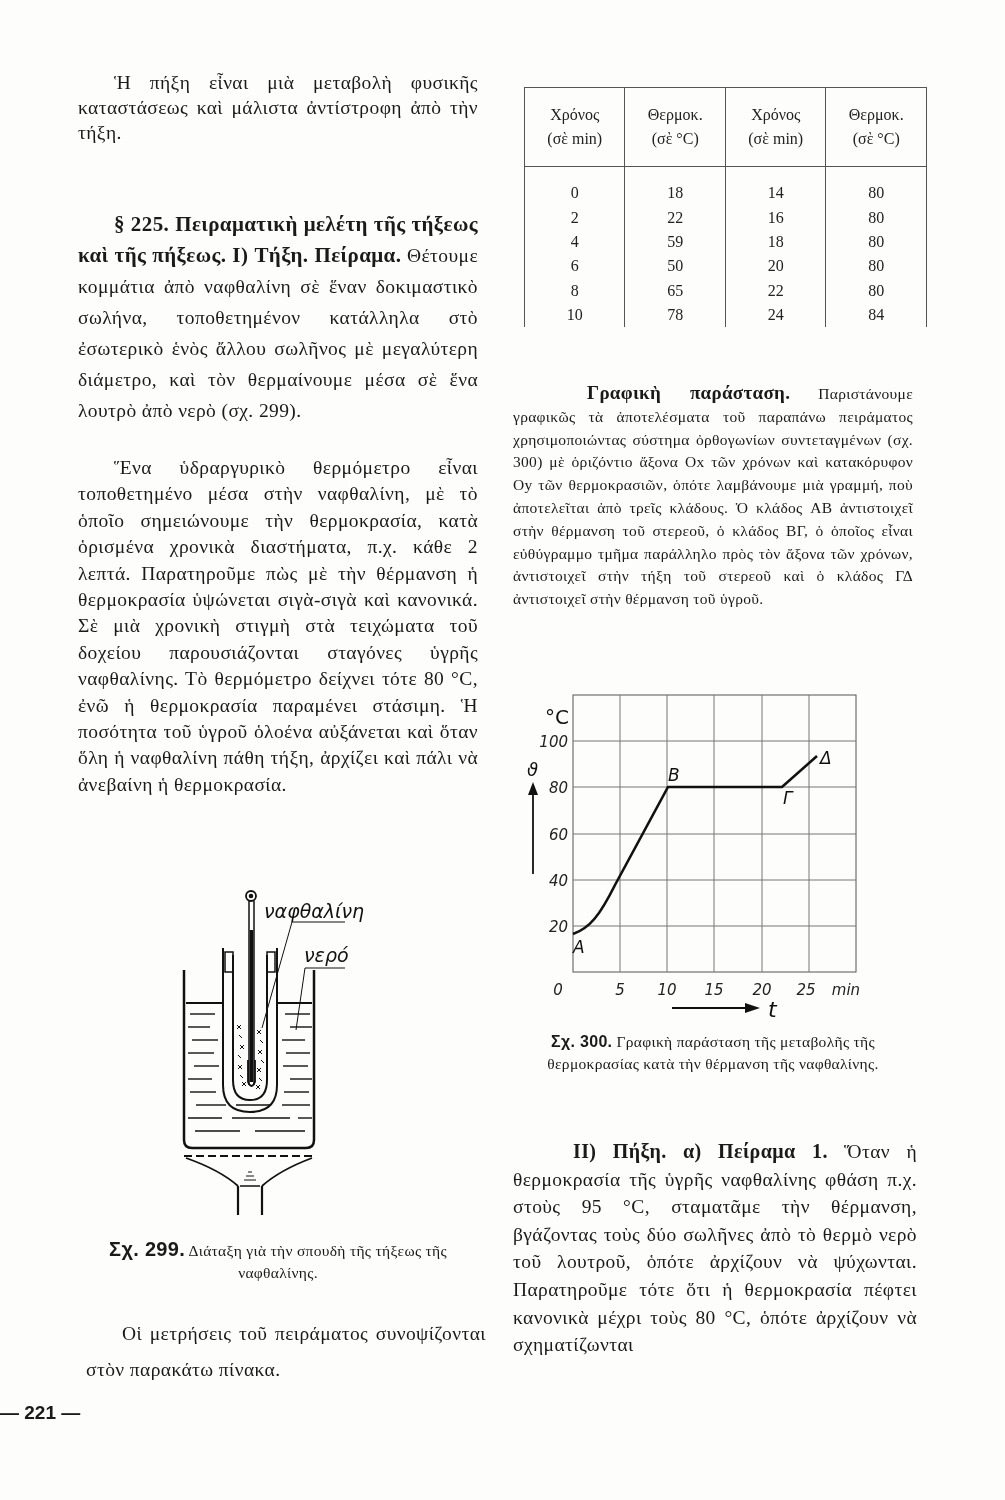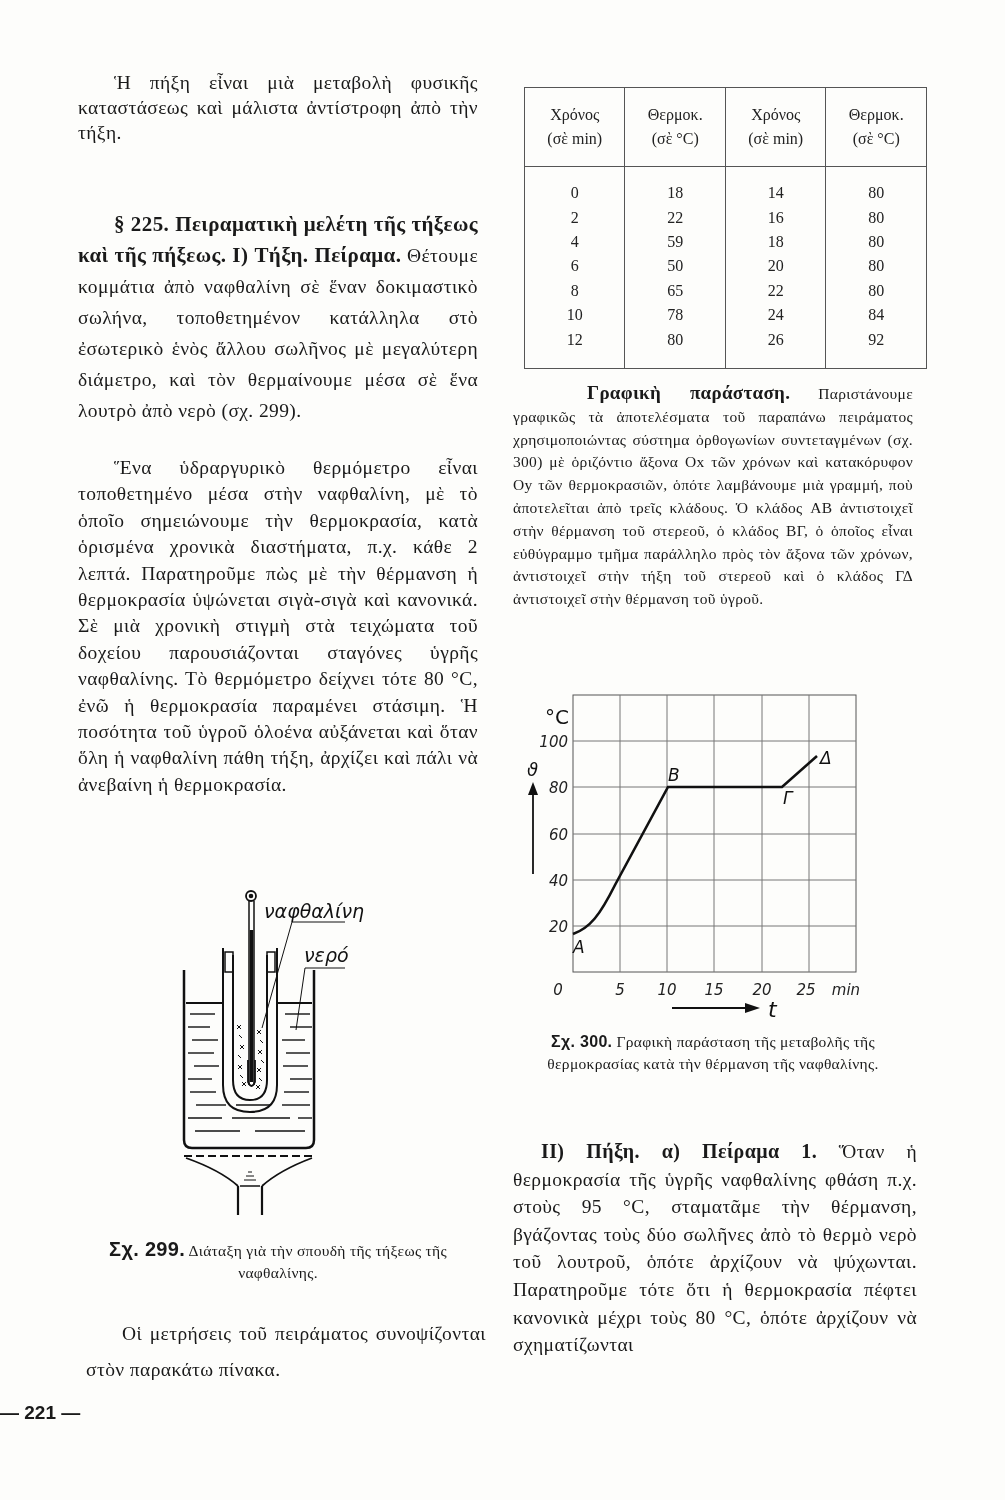--- a/index.html
+++ b/index.html
@@ -171,26 +171,20 @@
         <td>65</td>
         <td>22</td>
         <td>80</td>
     </tr>
     <tr>
       <td>10</td>
         <td>78</td>
         <td>24</td>
         <td>84</td>
     </tr>
-    <tr class="last">
-      <td>12</td>
-        <td>80</td>
-        <td>26</td>
-        <td>92</td>
-    </tr>
   </tbody>
 </table>
 
 <div class="small" style="left:513px; top:382px; width:400px;">
   <span style="display:inline-block; width:26px;"></span><span class="bold" style="font-size:19px;margin-left:48px;">Γραφικὴ παράσταση.</span>
   <span>Παριστάνουμε γραφικῶς τὰ ἀποτελέσματα τοῦ παραπάνω πειράματος χρησιμοποιώντας σύστημα ὀρθογωνίων συντεταγμένων (σχ. 300) μὲ ὁριζόντιο ἄξονα Ox τῶν χρόνων καὶ κατακόρυφον Oy τῶν θερμοκρασιῶν, ὁπότε λαμβάνουμε μιὰ γραμμή, ποὺ ἀποτελεῖται ἀπὸ τρεῖς κλάδους. Ὁ κλάδος AB ἀντιστοιχεῖ στὴν θέρμανση τοῦ στερεοῦ, ὁ κλάδος ΒΓ, ὁ ὁποῖος εἶναι εὐθύγραμμο τμῆμα παράλληλο πρὸς τὸν ἄξονα τῶν χρόνων, ἀντιστοιχεῖ στὴν τήξη τοῦ στερεοῦ καὶ ὁ κλάδος ΓΔ ἀντιστοιχεῖ στὴν θέρμανση τοῦ ὑγροῦ.</span>
 </div>
 
 <svg class="abs" style="left:500px; top:690px;" width="410" height="330" viewBox="500 690 410 330">
 
@@ -244,17 +238,17 @@
     <text x="820" y="764">Δ</text>
   </g>
 </svg>
 
 <div class="caption" style="left:507px; top:1031px; width:412px;">
   <span class="bold-sans" style="font-size:16px;">Σχ. 300.</span>
   <span>Γραφικὴ παράσταση τῆς μεταβολῆς τῆς θερμοκρασίας κατὰ τὴν θέρμανση τῆς ναφθαλίνης.</span>
 </div>
 
 <div class="para" style="left:513px; top:1138px; width:404px; line-height:27.6px;">
-  <span class="indent" style="width:28px;"></span><span class="bold" style="font-size:20px;">II) Πήξη. α) Πείραμα 1.</span>
+  <span class="indent" style="width:28px;"></span><span class="bold" style="font-size:20px;margin-left:32px;">II) Πήξη. α) Πείραμα 1.</span>
   <span>Ὅταν ἡ θερμοκρασία τῆς ὑγρῆς ναφθαλίνης φθάση π.χ. στοὺς 95 °C, σταματᾶμε τὴν θέρμανση, βγάζοντας τοὺς δύο σωλῆνες ἀπὸ τὸ θερμὸ νερὸ τοῦ λουτροῦ, ὁπότε ἀρχίζουν νὰ ψύχωνται. Παρατηροῦμε τότε ὅτι ἡ θερμοκρασία πέφτει κανονικὰ μέχρι τοὺς 80 °C, ὁπότε ἀρχίζουν νὰ σχηματίζωνται</span>
 </div>
 
 <div class="pagenum">— 221 —</div>
 
 </body></html>

